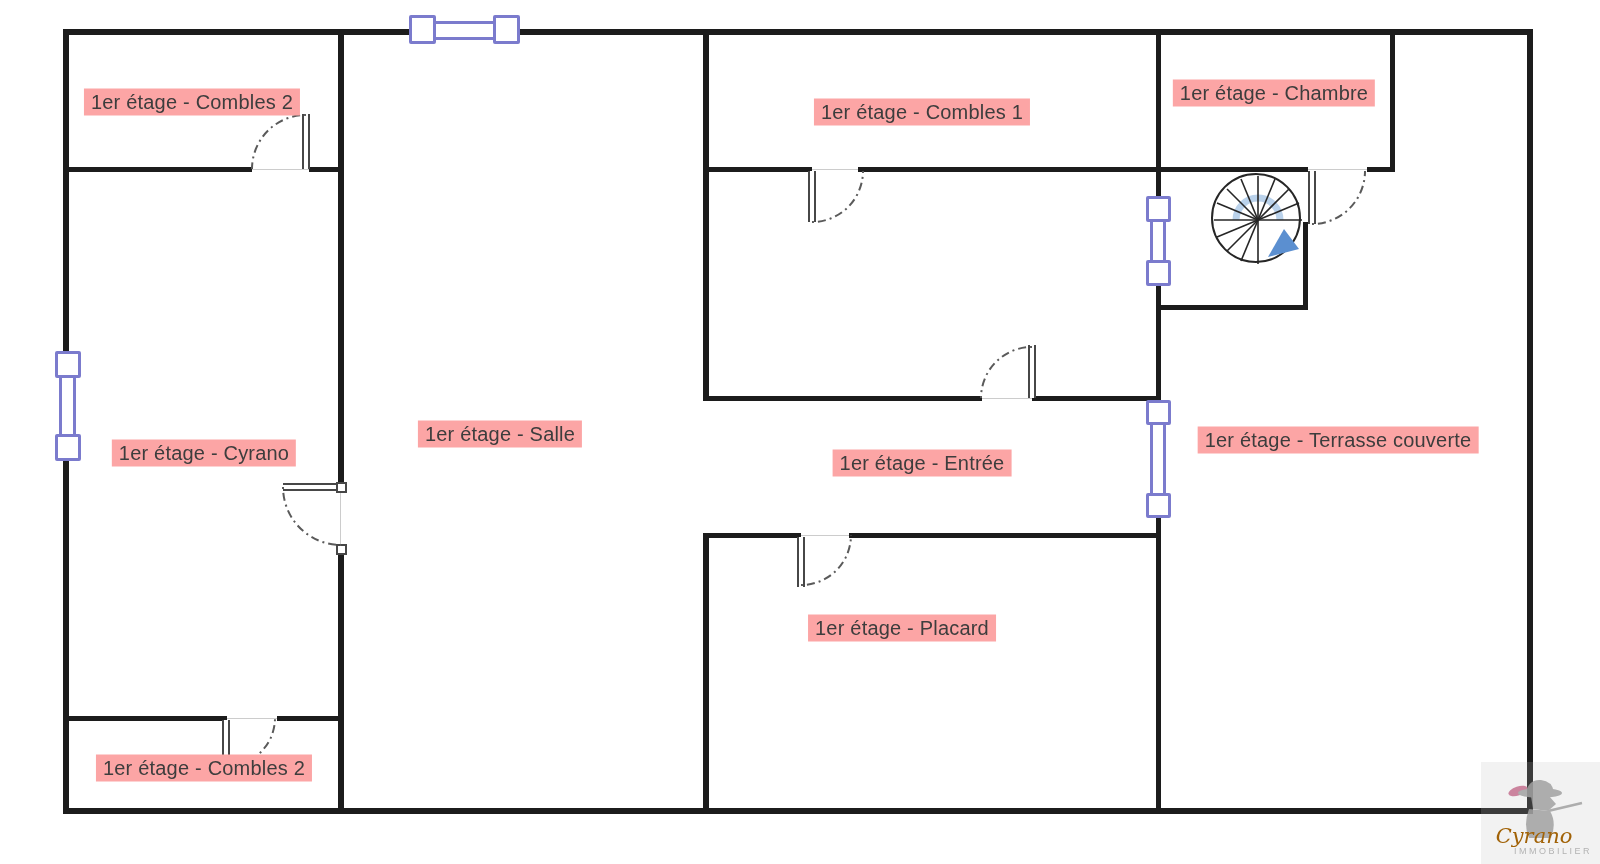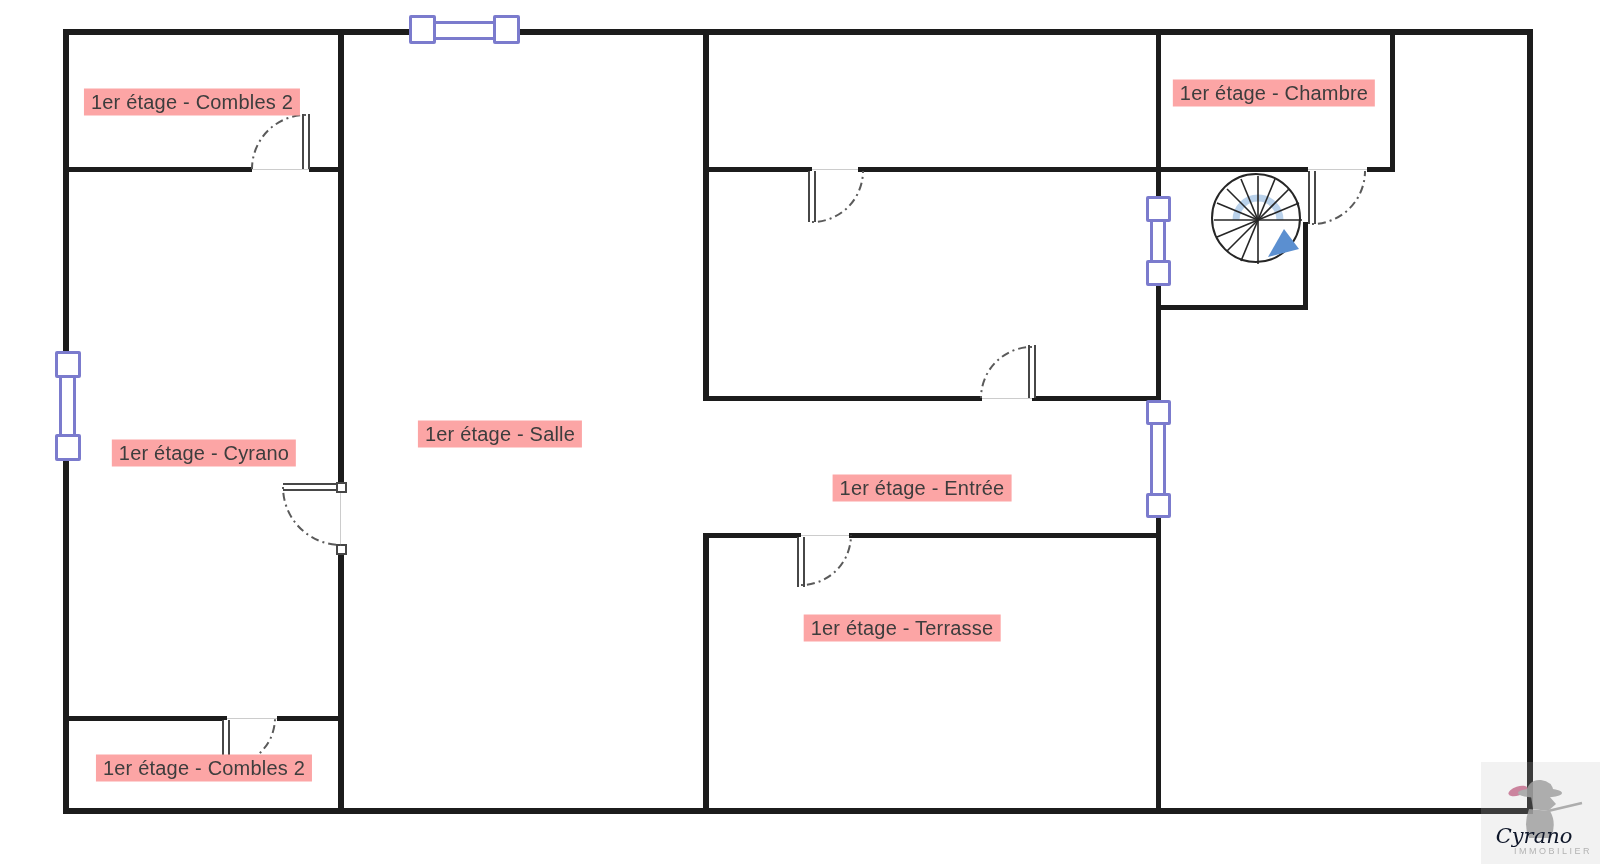--- a/index.html
+++ b/index.html
@@ -11,21 +11,21 @@
   .leaf-h{position:absolute;background:#ffffff;border-top:2px solid #474747;border-bottom:2px solid #474747;box-sizing:border-box;}
   .hinge{position:absolute;width:11px;height:11px;background:#ffffff;border:2px solid #474747;box-sizing:border-box;}
   .win-sq{position:absolute;background:#ffffff;border:3px solid #7b7bcd;box-sizing:border-box;border-radius:2px;}
   .win-rail-v{position:absolute;background:#ffffff;border-left:3px solid #7b7bcd;border-right:3px solid #7b7bcd;box-sizing:border-box;}
   .win-rail-h{position:absolute;background:#ffffff;border-top:3px solid #7b7bcd;border-bottom:3px solid #7b7bcd;box-sizing:border-box;}
   .room-label{position:absolute;transform:translate(-50%,-50%);white-space:nowrap;
     font-size:20px;color:#3d3d3d;background:#fca5a5;padding:2px 7px;letter-spacing:0.2px;}
   .overlay{position:absolute;left:0;top:0;pointer-events:none;}
   .logo-box{position:absolute;left:1481px;top:762px;width:119px;height:102px;background:rgba(190,190,190,0.20);}
   .logo-brand{position:absolute;left:1484px;top:824px;width:100px;text-align:center;
-    font-family:"DejaVu Serif",serif;font-style:italic;font-size:21px;color:#0f172a;}
+    font-family:"DejaVu Serif",serif;font-style:italic;font-size:21px;color:#a16207;}
   .logo-tagline{position:absolute;left:1510px;top:846px;width:86px;text-align:center;
     font-size:9px;letter-spacing:2.5px;color:#b3b3b3;}
 </style>
 </head>
 <body>
 
 <div class="plan">
 
   <div class="wall" style="left:63px;top:29px;width:1470px;height:6px"></div>
   <div class="wall" style="left:63px;top:808px;width:1470px;height:6px"></div>
@@ -124,24 +124,26 @@
       <ellipse cx="10" cy="13" rx="10" ry="4.5" fill="#c75f85" transform="rotate(-18 10 13)"></ellipse>
       <ellipse cx="32" cy="15" rx="22" ry="5" fill="#9b9b9b"></ellipse>
       <path d="M 18 14 Q 21 1 33 2 Q 44 3 46 14 Z" fill="#9b9b9b"></path>
       <polygon points="23,18 41,18 48,26 40,33 25,31" fill="#9b9b9b"></polygon>
       <path d="M 21 31 Q 15 47 21 60 L 43 60 Q 49 45 42 33 Z" fill="#9b9b9b"></path>
       <line x1="40" y1="33" x2="74" y2="25" stroke="#9b9b9b" stroke-width="2.5"></line>
     </g>
   </svg>
 
   <div class="room-label" style="left:192px;top:102px">1er étage - Combles 2</div>
+  <div class="room-label" style="left:922px;top:112px">1er étage - Combles 1</div>
   <div class="room-label" style="left:1274px;top:93px">1er étage - Chambre</div>
   <div class="room-label" style="left:204px;top:453px">1er étage - Cyrano</div>
   <div class="room-label" style="left:500px;top:434px">1er étage - Salle</div>
-  <div class="room-label" style="left:922px;top:488px">1er étage - Entrée</div>
-  <div class="room-label" style="left:902px;top:628px">1er étage - Terrasse</div>
+  <div class="room-label" style="left:922px;top:463px">1er étage - Entrée</div>
+  <div class="room-label" style="left:1338px;top:440px">1er étage - Terrasse couverte</div>
+  <div class="room-label" style="left:902px;top:628px">1er étage - Placard</div>
   <div class="room-label" style="left:204px;top:768px">1er étage - Combles 2</div>
 
   <div class="logo-box"></div>
   <div class="logo-brand">Cyrano</div>
   <div class="logo-tagline">IMMOBILIER</div>
 
 </div>
 
 </body></html>

